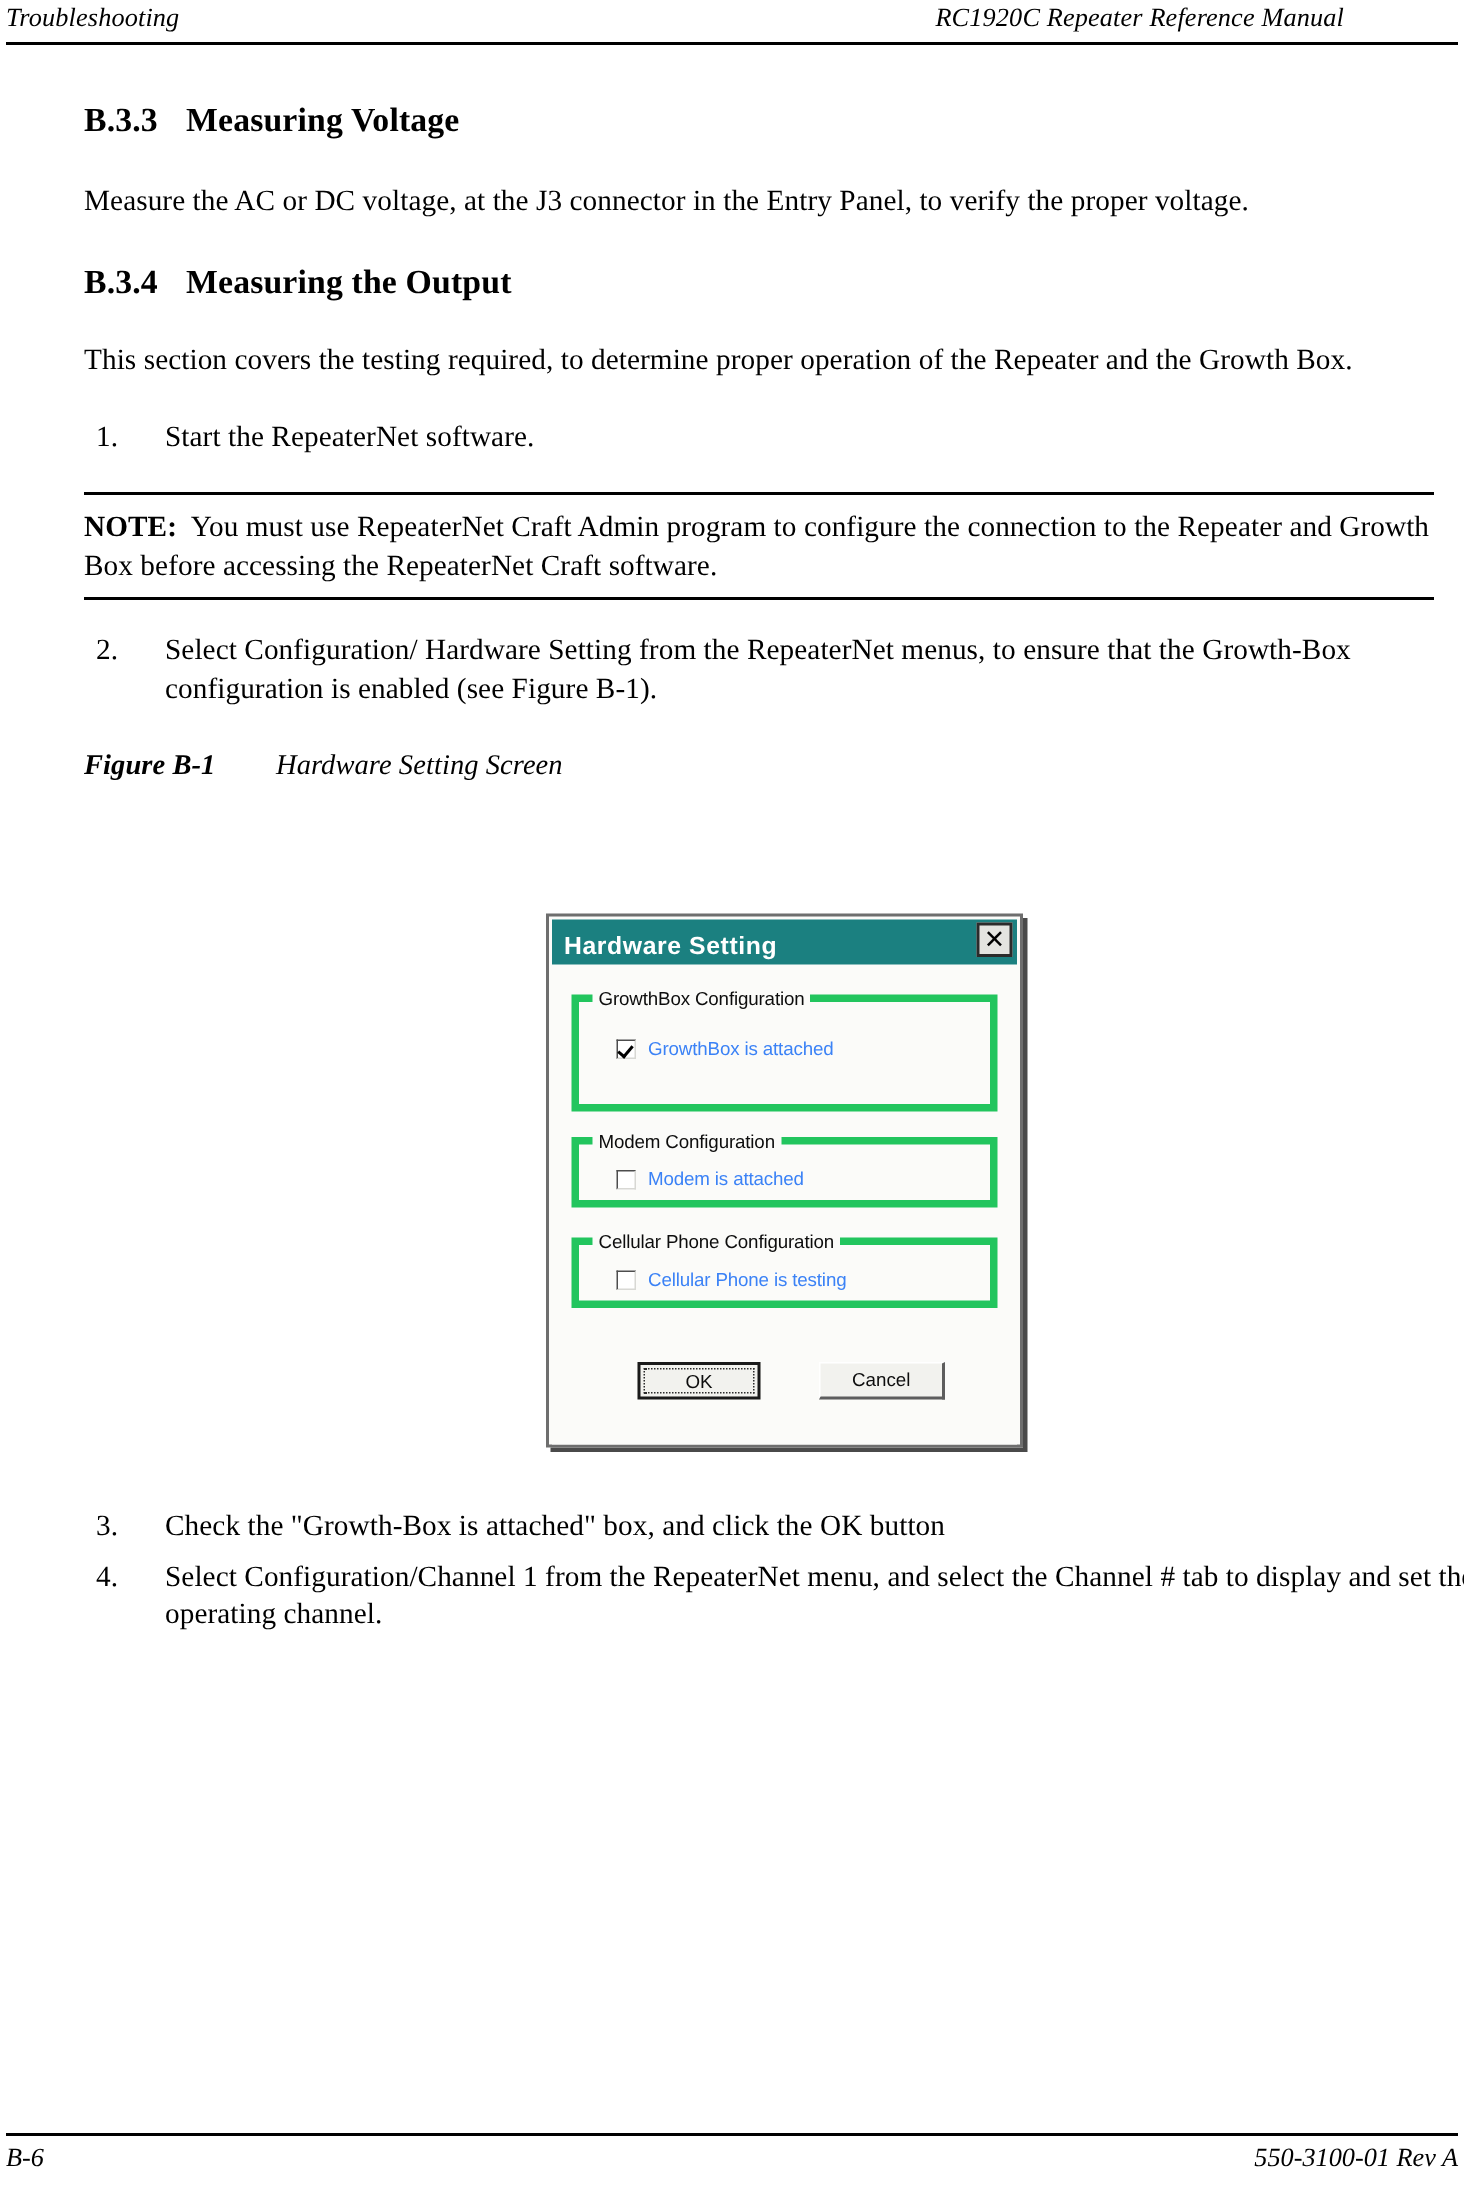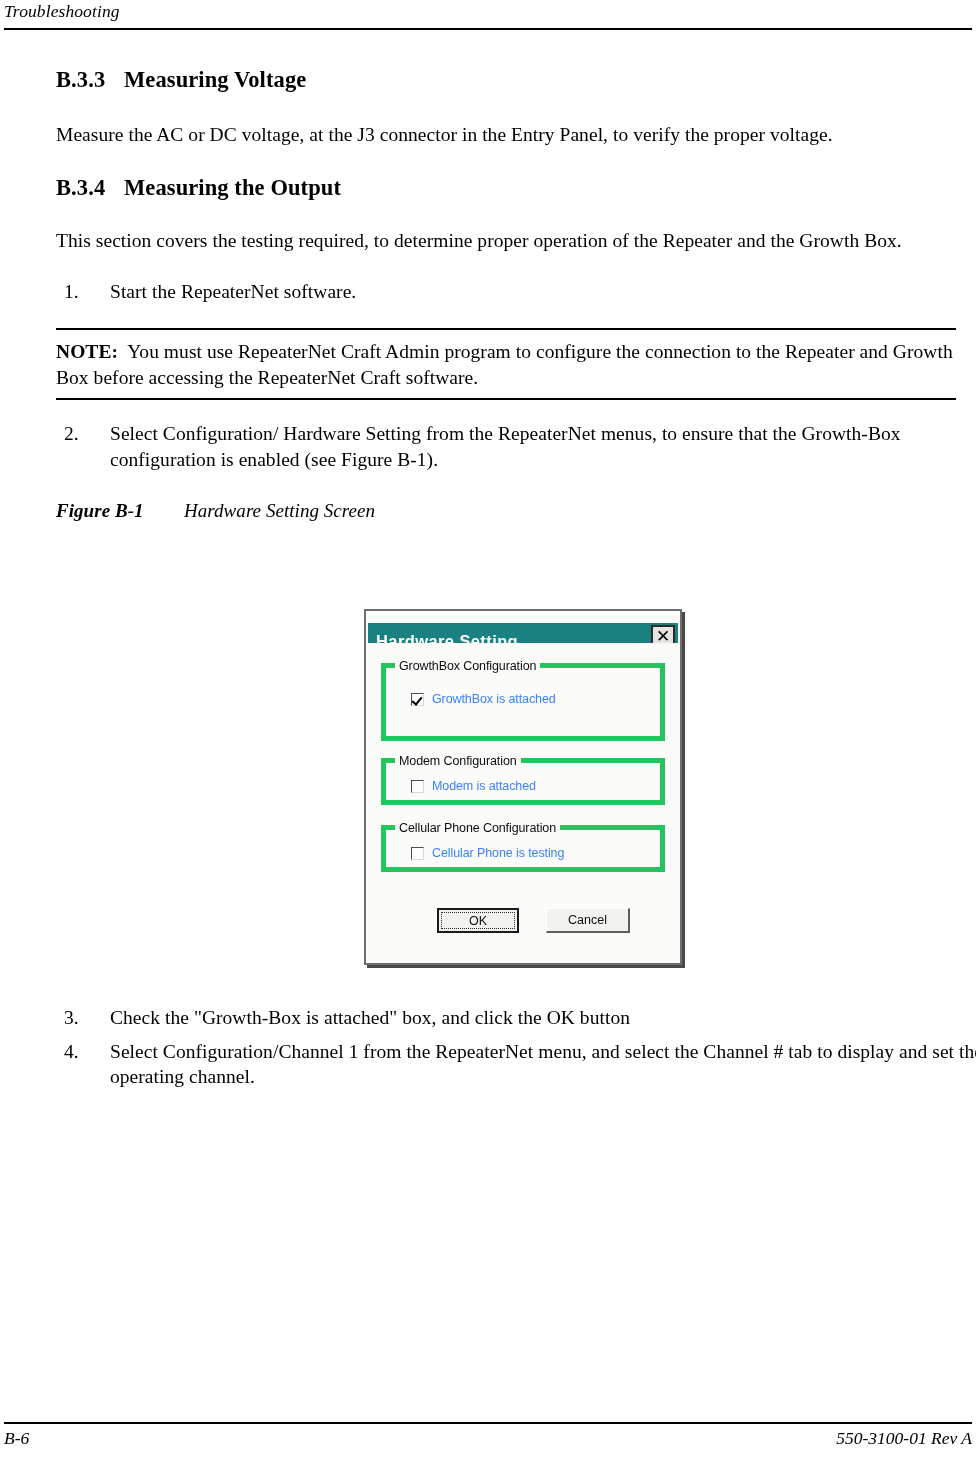--- a/index.html
+++ b/index.html
@@ -140,21 +140,21 @@
     width: 318px;
     height: 356px;
     background: #fbfbf9;
     border: 2px solid #6e6e6e;
     box-sizing: border-box;
     box-shadow: 3px 3px 0 #4a4a4a;
   }
   .titlebar {
     position: absolute;
     left: 2px;
-    top: 12px;
+    top: 2px;
     width: 310px;
     height: 36px;
     background: #1b8080;
     display: flex;
     align-items: center;
   }
   .titlebar .title-text {
     color: #ffffff;
     font-family: "Liberation Sans", "DejaVu Sans", sans-serif;
     font-weight: bold;
@@ -301,20 +301,21 @@
     top: 1428px;
     font-style: italic;
     font-size: 17.5px;
   }
 </style>
 </head>
 <body>
 
 <div class="page-header">
   <div class="hdr-left">Troubleshooting</div>
+  <div class="hdr-right">RC1920C Repeater Reference Manual</div>
 </div>
 <div class="rule-header"></div>
 
 <div class="content">
 
   <h2 class="section-heading" style="margin-top:68px;">
     <span class="num">B.3.3</span><span>Measuring Voltage</span>
   </h2>
 
   <p class="body-text" style="margin-top:29px; width:898px;">Measure the AC or DC voltage, at the J3 connector in the Entry Panel, to verify the proper voltage.</p>
@@ -374,21 +375,21 @@
       </div>
 
       <div class="groupbox" style="left:13px; top:182px; width:284px; height:47px;">
         <span class="gb-label">Cellular Phone Configuration</span>
         <div class="cbrow" style="left:25px; top:16px;">
           <span class="checkbox"></span>
           <span class="cb-label">Cellular Phone is testing</span>
         </div>
       </div>
 
-      <div class="dlg-btn default" style="left:57px; top:265px; width:82px; height:25px;margin-left:12px;">
+      <div class="dlg-btn default" style="left:57px; top:265px; width:82px; height:25px;">
         <span class="inner">OK</span>
       </div>
       <div class="dlg-btn plain" style="left:178px; top:265px; width:84px; height:25px;">
         <span>Cancel</span>
       </div>
 
     </div>
   </div>
 </div>
 

